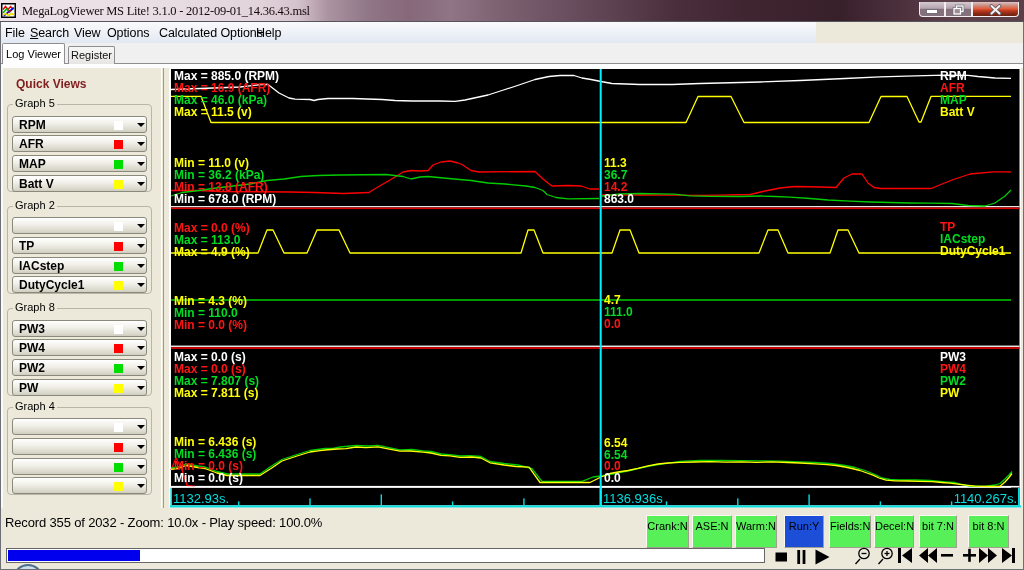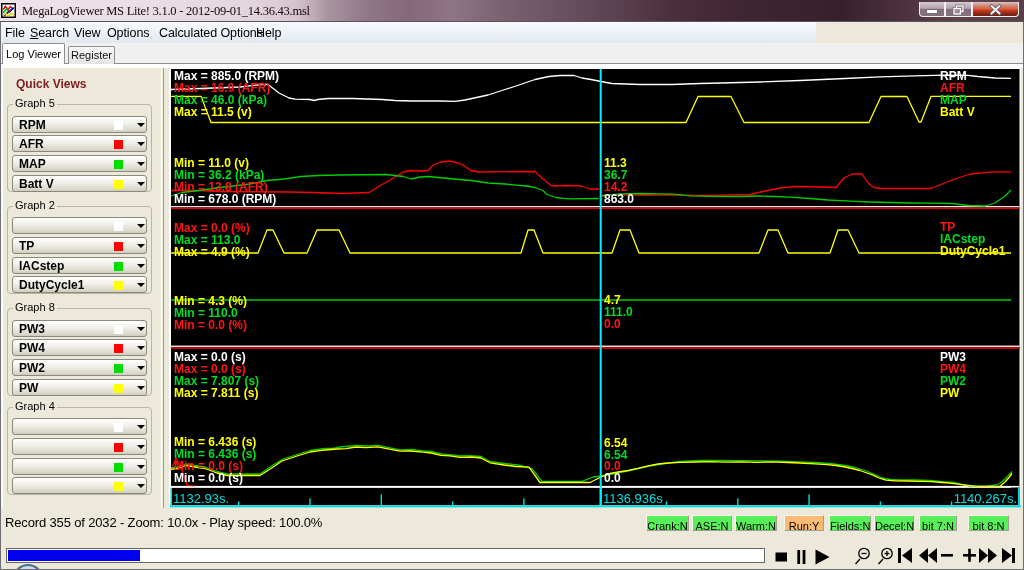--- a/index.html
+++ b/index.html
@@ -47,25 +47,25 @@
   .cbtn .sq{position:absolute;left:101px;top:4px;width:9px;height:9px;}
   .cbtn .arr{position:absolute;left:124px;top:6px;width:0;height:0;
     border-left:4.5px solid transparent;border-right:4.5px solid transparent;border-top:4.5px solid #000;}
   .sqw{background:#fff;} .sqr{background:#f00;} .sqg{background:#0d0;} .sqy{background:#ff0;}
   
   #spl1{left:161px;top:68px;width:1px;height:440px;background:#fff;}
   #spl2{left:163px;top:68px;width:1px;height:440px;background:#9a9a92;}
   #spl3{left:169px;top:69px;width:1px;height:439px;background:#fff;}
   
   #rectext{left:5px;top:515px;font-size:13px;letter-spacing:-0.15px;color:#000;}
-  .sbtn{position:absolute;top:515px;height:16px;box-sizing:border-box;background:#58f058;
+  .sbtn{position:absolute;top:515px;height:33px;box-sizing:border-box;background:#58f058;
     border:1px solid #e8e8dc;border-top-color:#fafaf2;border-left-color:#fafaf2;
     border-bottom-color:#a0a090;border-right-color:#a0a090;
     font-size:11px;color:#000;text-align:center;line-height:21px;}
-  #run{background:#fdba74;text-align:center;}
+  #run{background:#1d4ed8;text-align:center;}
   #pbar{left:6px;top:548px;width:759px;height:15px;border:1px solid #666;background:#fff;box-sizing:border-box;}
   #pfill{left:8px;top:550px;width:132px;height:11px;background:#0000ee;}
   #balloon{left:14px;top:564px;width:28px;height:24px;border-radius:50%;
     background:#cfdde6;border:2px solid #49708e;box-sizing:border-box;}
   
   #bl{left:0;top:22px;width:1px;height:548px;background:#6e6e76;}
   #br{left:1023px;top:22px;width:1px;height:548px;background:#6e6e76;}
   #bb{left:0;top:569px;width:1024px;height:1px;background:#6e6e76;}
 </style>
 </head>

